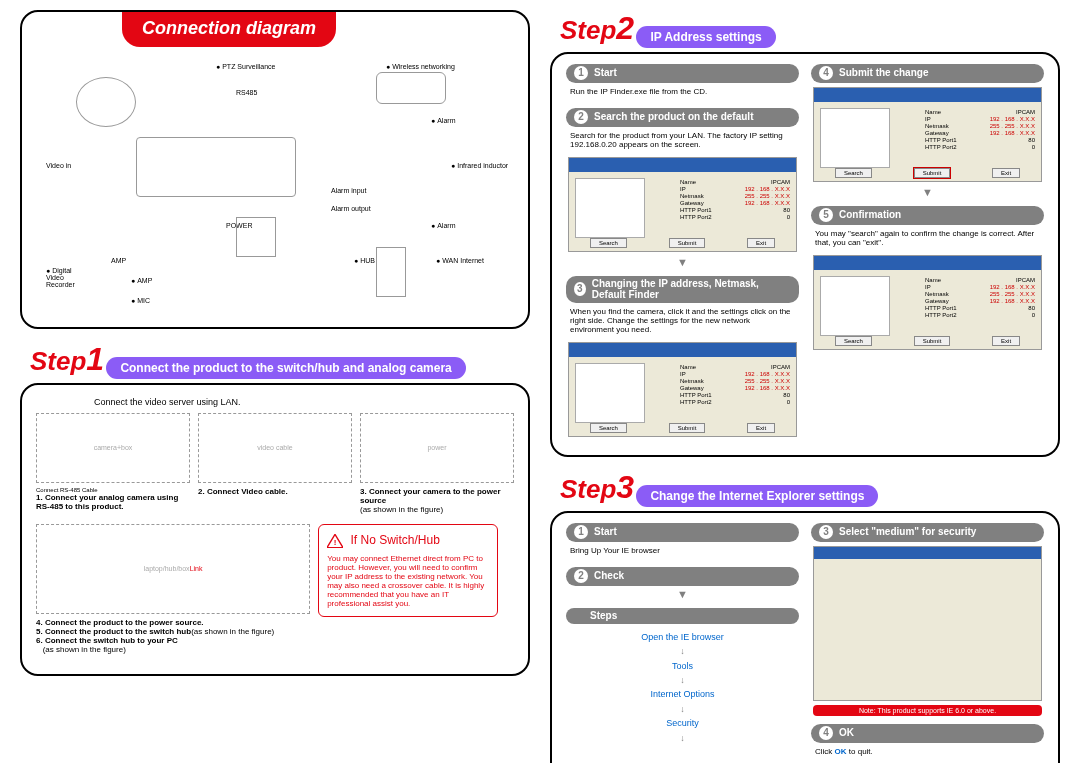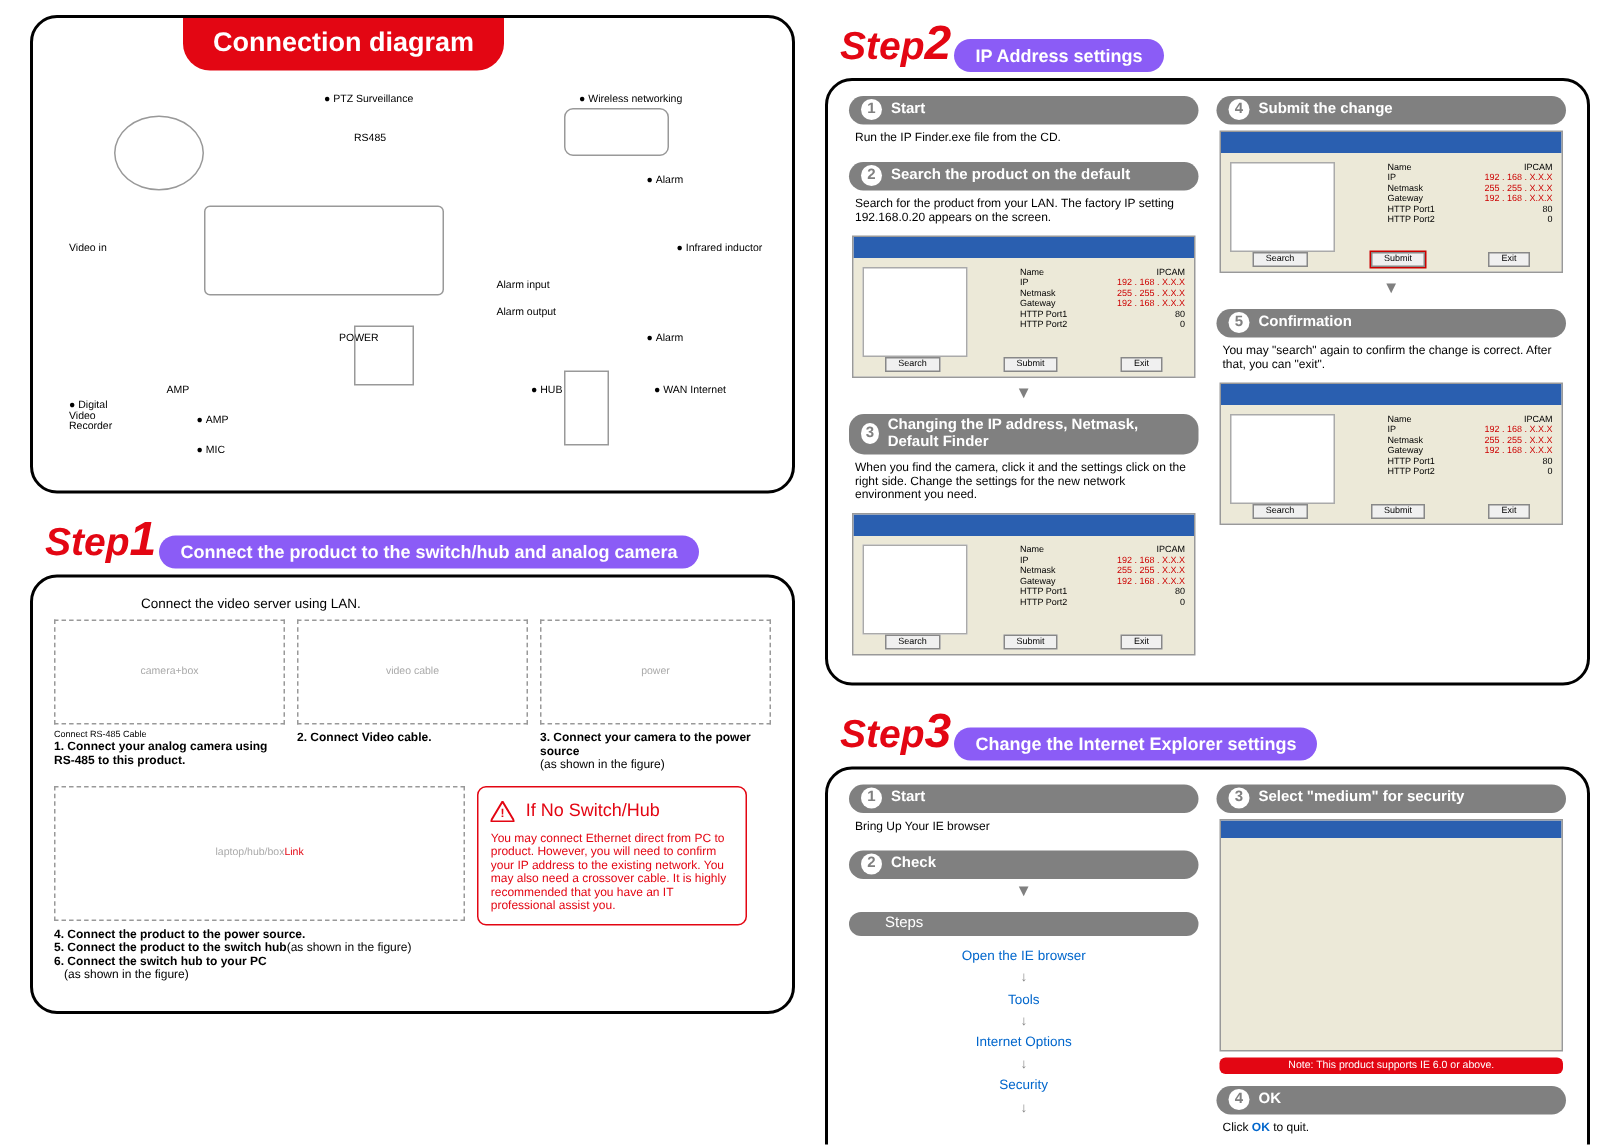--- a/index.html
+++ b/index.html
@@ -1,42 +1,42 @@
 <!DOCTYPE html>
 <html><head>
 <meta charset="utf-8">
 <style>
 *{box-sizing:border-box;margin:0;padding:0}
 body{font-family:Arial,sans-serif;font-size:8px;background:#fff;width:1080px;height:763px;position:relative;color:#000}
 .page{display:flex;padding:10px 20px;gap:20px}
 .left,.right{flex:1}
 .panel{border:2px solid #000;border-radius:18px;margin-bottom:12px;position:relative;overflow:hidden}
 .panel-inner{padding:10px 14px}
-.title-red{background:#e30613;color:#fff;font-weight:bold;border-radius:0 0 18px 18px;padding:6px 20px 8px;font-size:18px;text-align:center;display:inline-block;position:relative;margin-left:50px}
+.title-red{background:#e30613;color:#fff;font-weight:bold;font-style:italic;border-radius:0 0 18px 18px;padding:6px 20px 8px;font-size:18px;text-align:center;display:inline-block;position:relative;margin-left:50px}
 .conn-title{margin-left:100px}
 .ribbon{background:#8b5cf6;color:#fff;font-weight:bold;border-radius:18px;padding:4px 14px;font-size:12px;display:inline-block;vertical-align:middle}
 .step-label{font-size:26px;font-weight:bold;color:#e30613;font-style:italic}
 .step-num{font-size:32px}
 .step-header{margin:0 0 4px 10px}
 .connect-sub{font-size:9px;margin:2px 0 6px 58px}
 .row{display:flex;gap:8px;margin-bottom:10px}
 .item{flex:1;font-size:8px}
 .item b{font-weight:bold}
 .imgbox{height:70px;border:1px dashed #999;margin-bottom:4px;display:flex;align-items:center;justify-content:center;color:#aaa;font-size:7px}
 .imgbox2{height:90px;border:1px dashed #999;margin-bottom:4px;display:flex;align-items:center;justify-content:center;color:#aaa;font-size:7px}
 .warnbox{border:1px solid #e30613;border-radius:6px;padding:8px;font-size:8px;color:#e30613;width:180px}
 .warnbox .wh{font-size:12px;margin-bottom:6px}
 .tri{display:inline-block;width:16px;height:14px;margin-right:4px;vertical-align:middle}
 .tri svg{width:100%;height:100%}
 .substep-wrap{display:flex;gap:12px}
 .col{flex:1}
 .substep{margin-bottom:8px}
 .pill{background:#808080;color:#fff;font-weight:bold;border-radius:10px;padding:2px 8px 3px;font-size:10px;display:flex;align-items:center;gap:6px}
 .pill .circ{background:#fff;color:#808080;border-radius:50%;width:14px;height:14px;display:inline-flex;align-items:center;justify-content:center;font-size:10px;font-weight:bold}
-.pill-steps{background:#808080;color:#fff;font-weight:normal;border-radius:10px;padding:2px 24px 3px;font-size:10px}
+.pill-steps{background:#808080;color:#fff;font-weight:bold;border-radius:10px;padding:2px 24px 3px;font-size:10px}
 .body-txt{font-size:8px;padding:4px 4px}
 .body-txt .blue{color:#06c;font-weight:bold}
 .screenshot{border:1px solid #999;height:95px;margin:4px 2px;background:linear-gradient(#2a5fb0 0 14px,#ece9d8 14px 100%);position:relative}
 .screenshot2{border:1px solid #999;height:155px;margin:4px 2px;background:linear-gradient(#2a5fb0 0 12px,#ece9d8 12px 100%);position:relative}
 .screenshot-form{position:absolute;right:6px;top:20px;width:110px;font-size:6px}
 .screenshot-form div{display:flex;justify-content:space-between;margin:1px 0}
 .screenshot-left{position:absolute;left:6px;top:20px;width:70px;height:60px;border:1px solid #aaa;background:#fff}
 .btn-row{position:absolute;bottom:3px;left:0;right:0;display:flex;justify-content:space-around;font-size:6px}
 .btn{border:1px solid #888;padding:1px 8px;background:#f0f0f0}
 .dn-arrow{text-align:center;color:#808080;font-size:11px;margin:2px 0}

